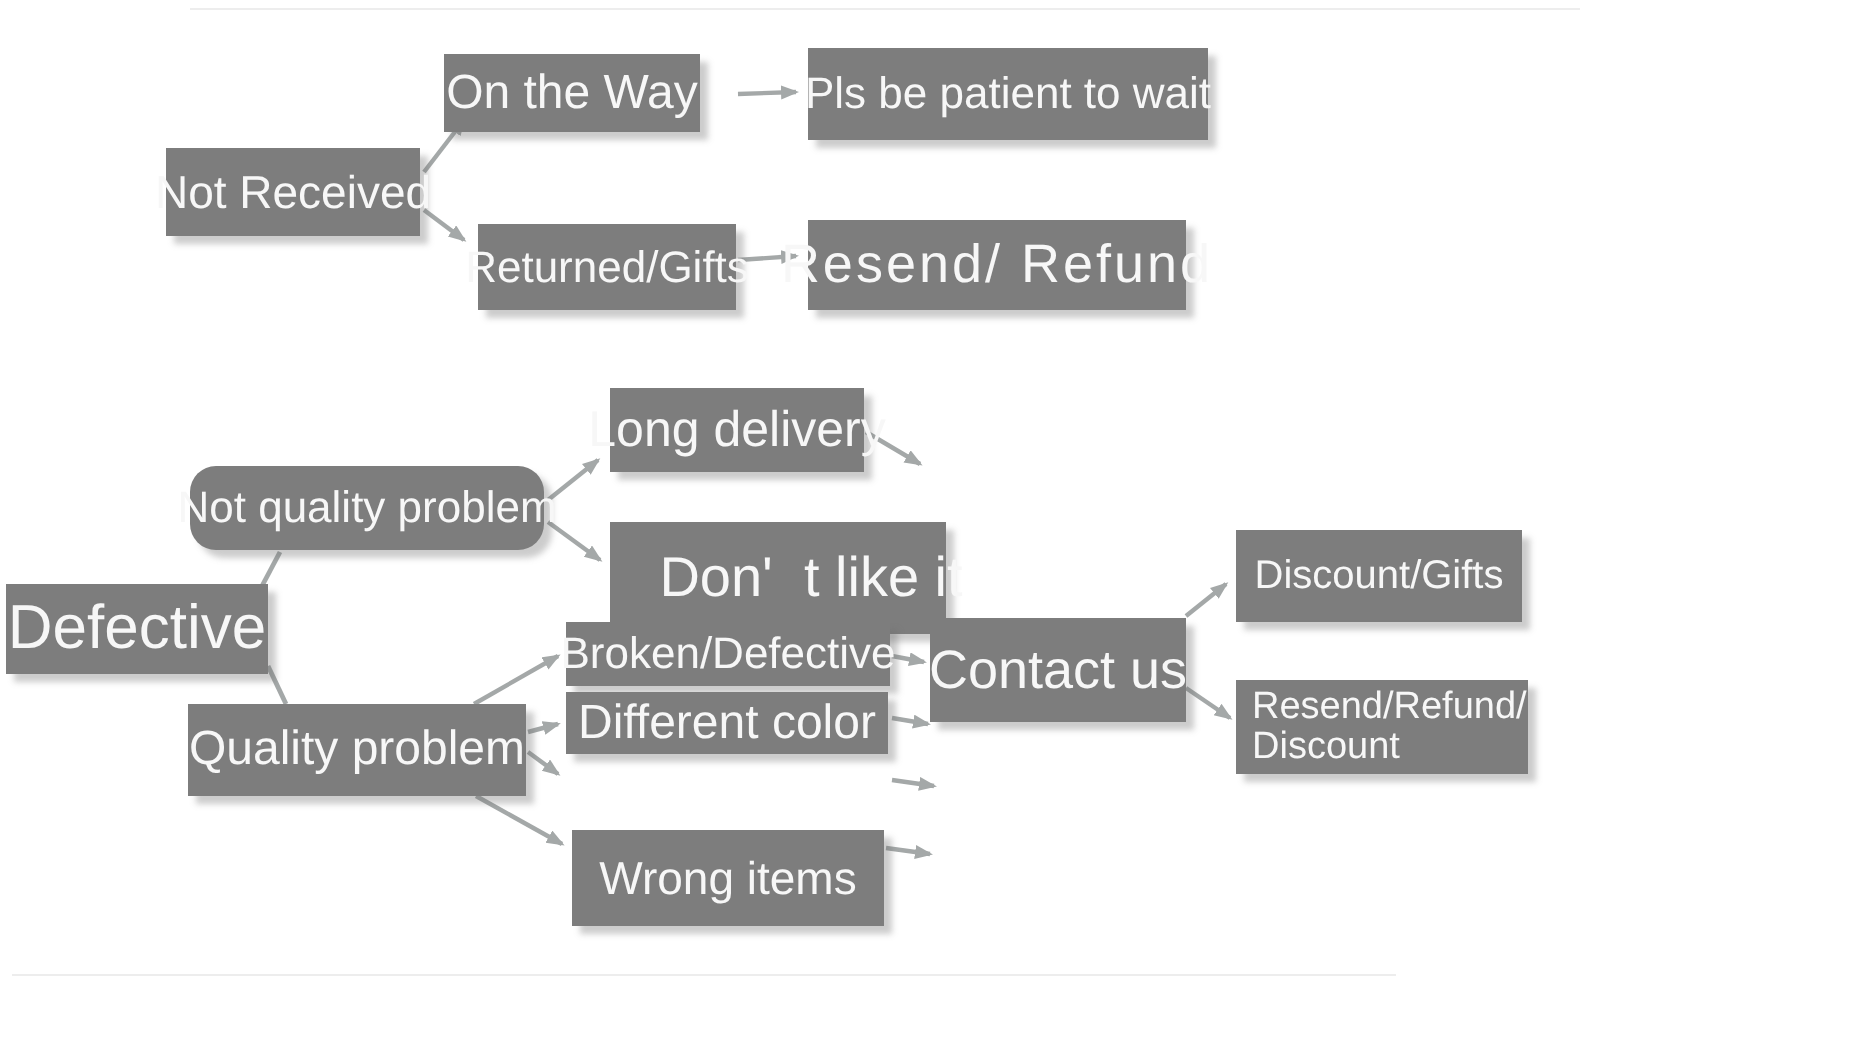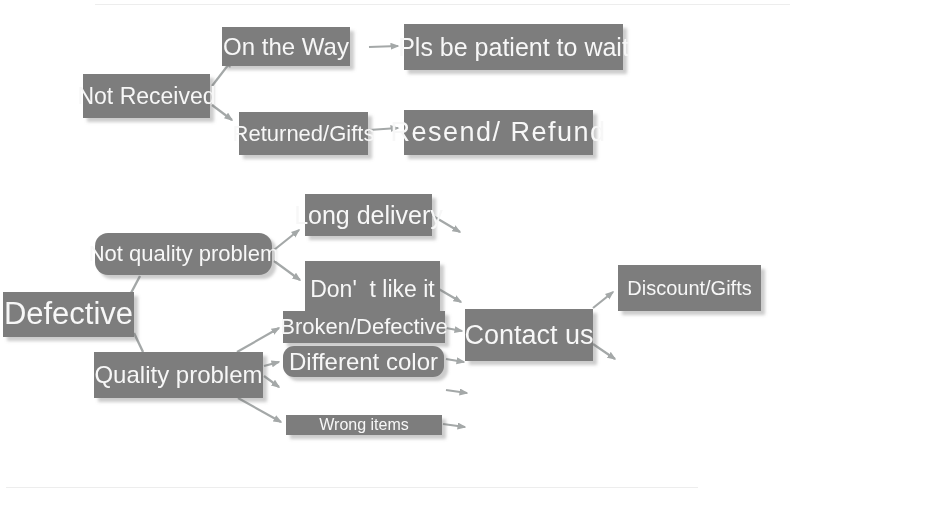--- a/index.html
+++ b/index.html
@@ -100,41 +100,43 @@
     <line class="edge" x1="238" y1="398" x2="281" y2="422" marker-end="url(#ah)"></line>
 
     <line class="edge" x1="593" y1="308" x2="613" y2="292" marker-end="url(#ah)"></line>
     <line class="edge" x1="593" y1="344" x2="615" y2="359" marker-end="url(#ah)"></line>
   </svg>
 
   <div class="node" style="left:83px; top:74px; width:127px; height:44px; font-size:23px;">Not Received</div>
 
   <div class="node" style="left:222px; top:27px; width:128px; height:39px; font-size:24px;">On the Way</div>
 
-  <div class="node" style="left:404px; top:24px; width:219px; height:46px; font-size:25px;">Pls be patient to wait</div>
+  <div class="node" style="left:404px; top:24px; width:200px; height:46px; font-size:22px;">Pls be patient to wait</div>
 
   <div class="node" style="left:239px; top:112px; width:129px; height:43px; font-size:22px;">Returned/Gifts</div>
 
   <div class="node gothic" style="left:404px; top:110px; width:189px; height:45px; font-size:27px;">Resend/ Refund</div>
 
   <div class="node" style="left:3px; top:292px; width:131px; height:45px; font-size:31px;">Defective</div>
 
   <div class="node" style="left:95px; top:233px; width:177px; height:42px; font-size:22px;border-radius:13px;">Not quality problem</div>
 
   <div class="node" style="left:305px; top:194px; width:127px; height:42px; font-size:25px;">Long delivery</div>
 
-  <div class="node" style="left:305px; top:261px; width:135px; height:56px; font-size:23px;">Don'  t like it</div>
+  <div class="node" style="left:305px; top:261px; width:135px; height:56px; font-size:28px;padding-left:33px;">Don'  t like it</div>
 
   <div class="node" style="left:283px; top:311px; width:162px; height:32px; font-size:22px;">Broken/Defective</div>
 
-  <div class="node" style="left:283px; top:346px; width:161px; height:31px; font-size:24px;border-radius:11px;">Different color</div>
+  <div class="node" style="left:283px; top:346px; width:161px; height:31px; font-size:24px;">Different color</div>
 
 
-  <div class="node" style="left:286px; top:415px; width:156px; height:20px; font-size:16px;">Wrong items</div>
+  <div class="node" style="left:286px; top:415px; width:156px; height:48px; font-size:23px;">Wrong items</div>
 
   <div class="node" style="left:94px; top:352px; width:169px; height:46px; font-size:24px;">Quality problem</div>
 
   <div class="node" style="left:465px; top:309px; width:128px; height:52px; font-size:27px;">Contact us</div>
 
   <div class="node" style="left:618px; top:265px; width:143px; height:46px; font-size:20px;">Discount/Gifts</div>
 
+  <div class="node multiline" style="left:618px; top:340px; width:146px; height:47px; font-size:19px;">Resend/Refund/
+Discount</div>
 
 </div>
 
 </body></html>

